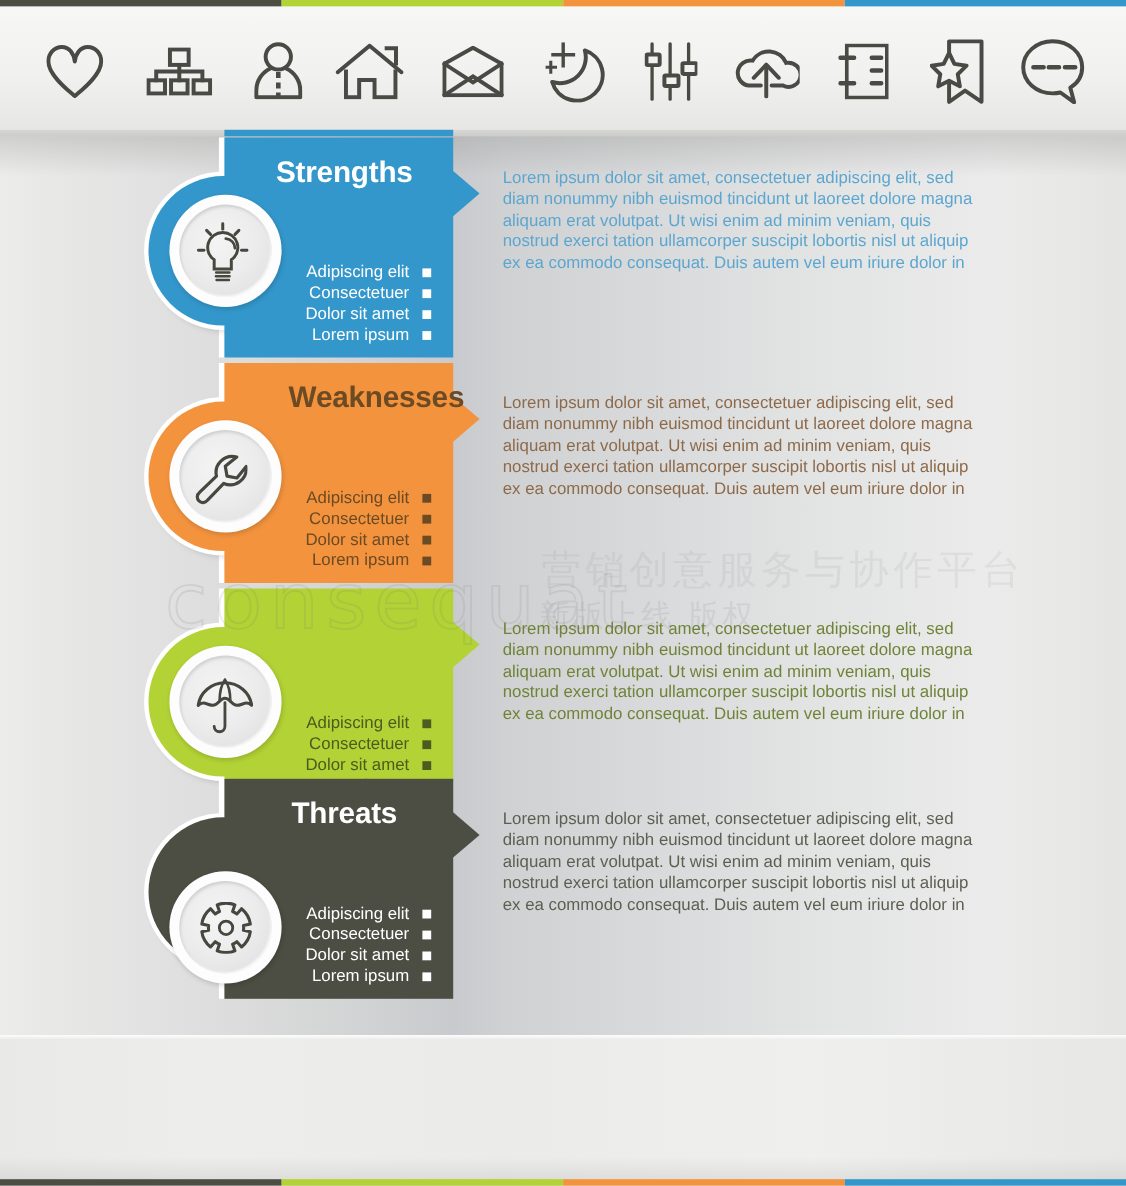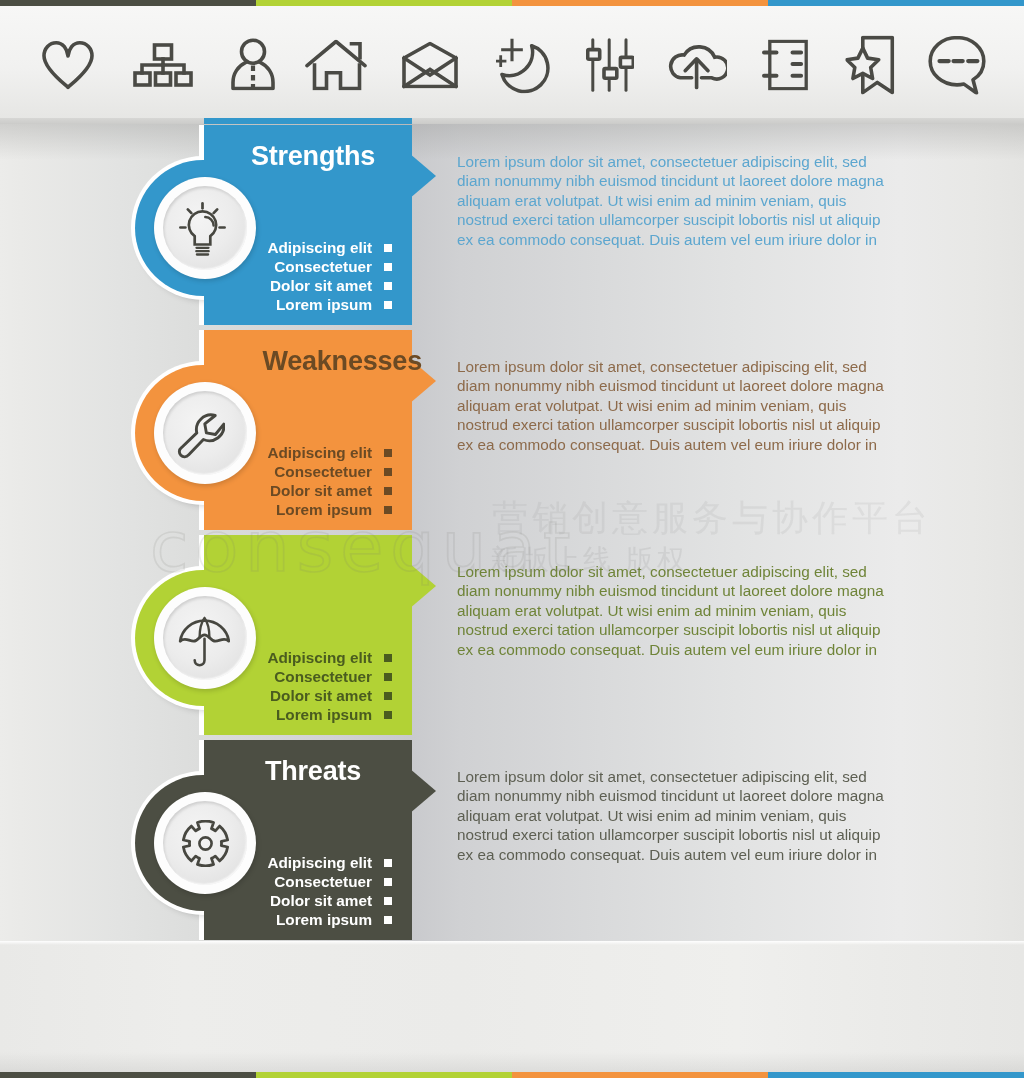--- a/index.html
+++ b/index.html
@@ -41,21 +41,21 @@
          background:linear-gradient(180deg,rgba(160,160,158,0) 0%,rgba(160,160,158,.26) 100%);}
 
   
   .row{position:absolute;left:0;width:1024px;}
   .bandedge{position:absolute;left:199px;top:0;width:6px;height:100%;background:#fff;}
   .band{position:absolute;left:204px;width:208px;height:100%;}
   .arrow{position:absolute;left:409px;width:0;height:0;}
 
   .title{position:absolute;left:204px;width:218px;text-align:center;font-weight:bold;
          letter-spacing:-0.2px;white-space:nowrap;}
-  .bullets{position:absolute;right:632px;text-align:right;font-weight:bold;}
+  .bullets{position:absolute;right:632px;text-align:right;}
   .bullets .bl{display:flex;align-items:center;justify-content:flex-end;
                white-space:nowrap;}
   .bullets .bl .txt{}
   .bullets .bl .sq{display:inline-block;margin-left:12px;}
 
   .para{position:absolute;left:457px;width:460px;}
   .para p{margin:0;white-space:nowrap;}
 
   
   .outerdisc{position:absolute;border-radius:50%;
@@ -308,21 +308,21 @@
         <div class="wht" style="left:0;top:0;width:102px;height:102px;"></div>
         <div class="inner" style="left:9px;top:9px;width:84px;height:84px;"></div>
         <div class="icon" style="left:8px;top:12px;width:84px;height:84px;">
           <svg width="52" height="55" viewBox="0 0 52 55" fill="none" stroke="#474740" stroke-width="2.8" stroke-linecap="round" stroke-linejoin="round">
             <path d="M2.2 27.2 A24.5 23.5 0 0 1 50.8 27.2 C46.2 22.6 42 27.2 37.3 27.2 C32.6 27.2 31.2 20.8 26.5 20.8 C21.8 20.8 20.4 27.2 15.7 27.2 C11 27.2 6.8 22.6 2.2 27.2 Z"></path>
             <path d="M26.5 3.9 C23.2 8.6 21.6 14.9 21.6 23.4 M26.5 3.9 C29.8 8.6 31.4 14.9 31.4 23.4" stroke-width="2.4"></path>
             <path d="M26.5 24.8 V46.3 A4.9 4.9 0 0 1 16.7 46.3" stroke-width="2.6"></path>
           </svg>
         </div>
       </div>
-      <div class="row" style="top:740px;height:200px;">
+      <div class="row" style="top:708px;height:200px;">
         <div class="bandedge"></div>
         <div class="outerdisc" style="left:135px;top:35px;width:136px;height:136px;background:#4c4e43"></div>
         <div class="band" style="background:#4c4e43"></div>
         <div class="arrow" style="top:27.5px;border-top:23px solid transparent;border-bottom:23px solid transparent;border-left:27px solid #4c4e43;"></div>
         <div class="title" style="top:16px;color:#ffffff;font-size:27px;line-height:30px;">Threats</div>
         <div class="bullets" style="top:113px;color:#ffffff;font-size:15.3px;line-height:19.1px;">
           <div class="bl">
             <span class="txt">Adipiscing elit</span>
             <span class="sq" style="width:8px;height:8px;background:#ffffff"></span>
           </div>

